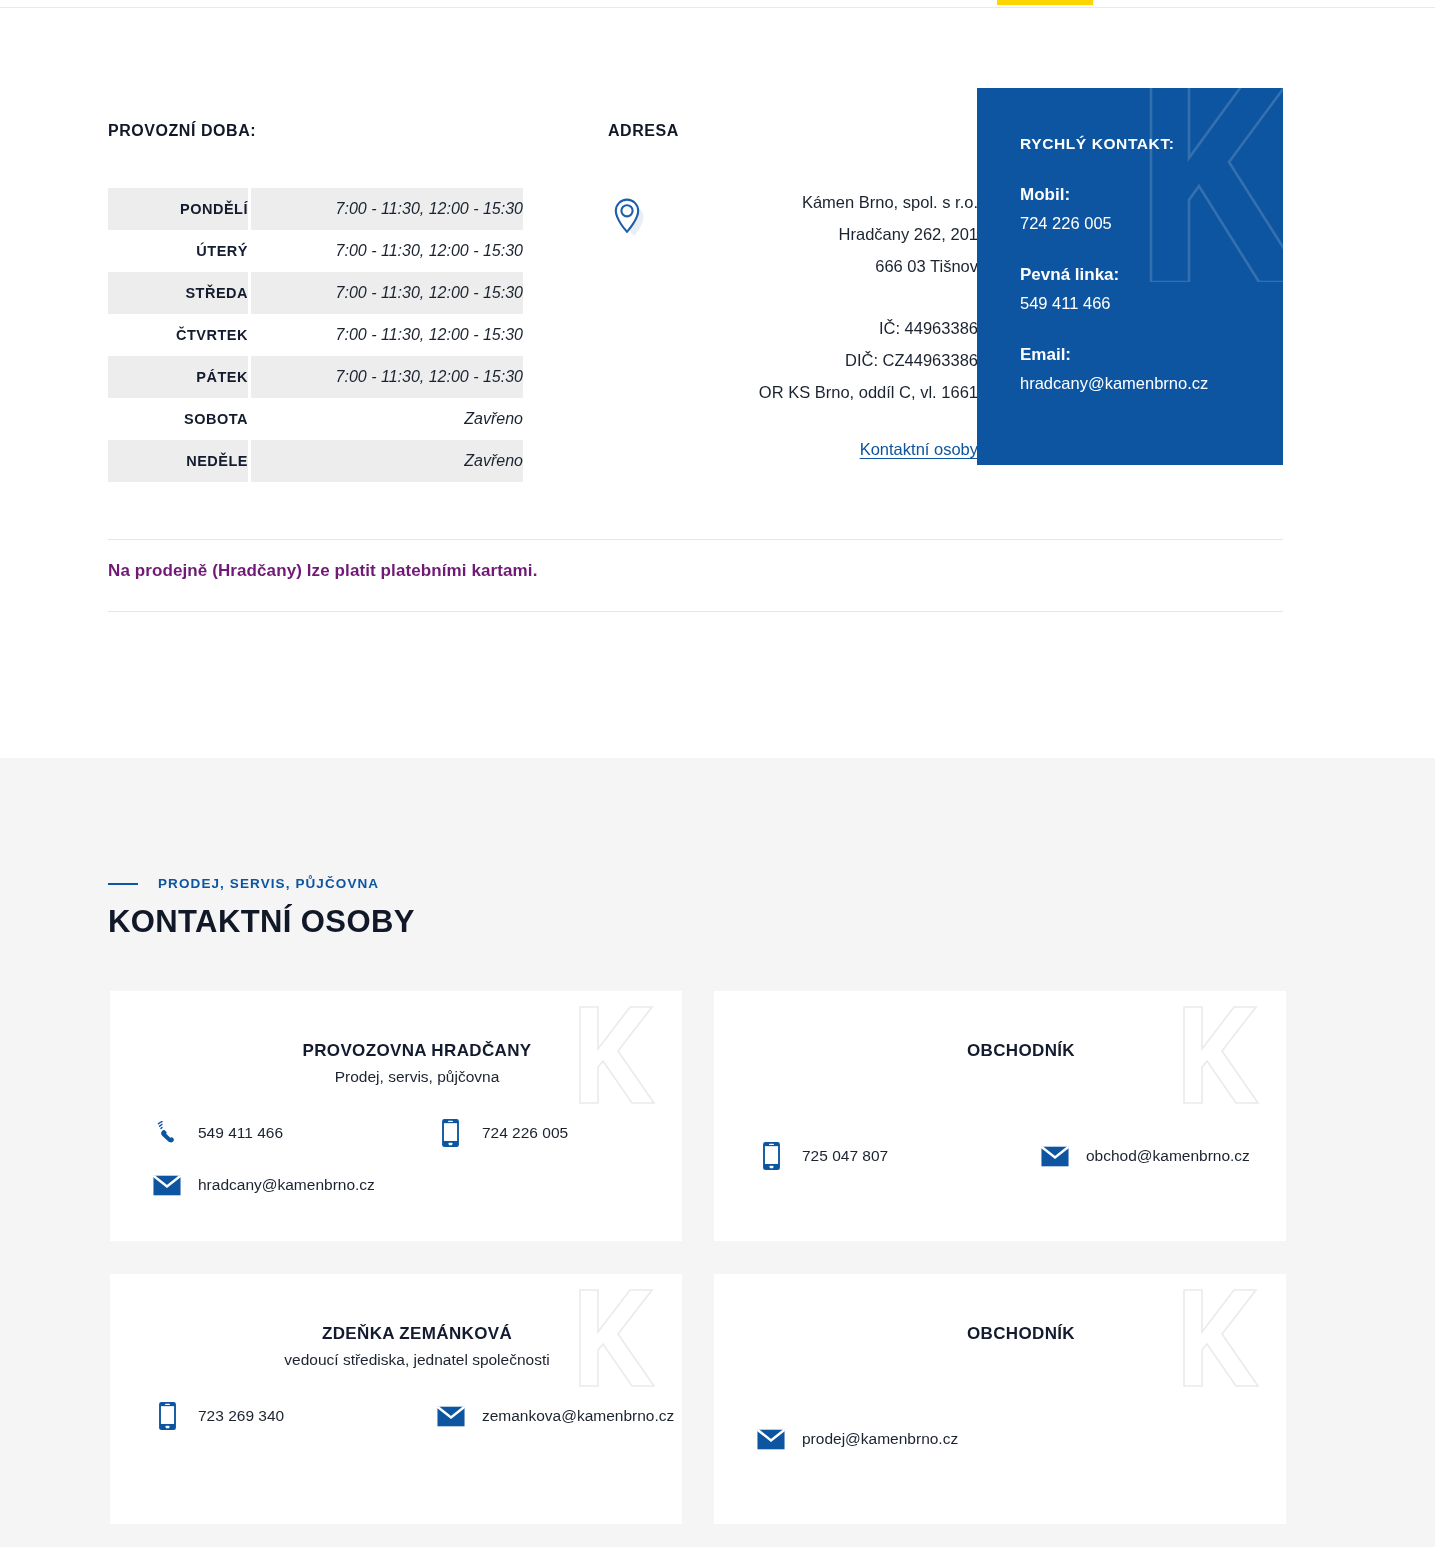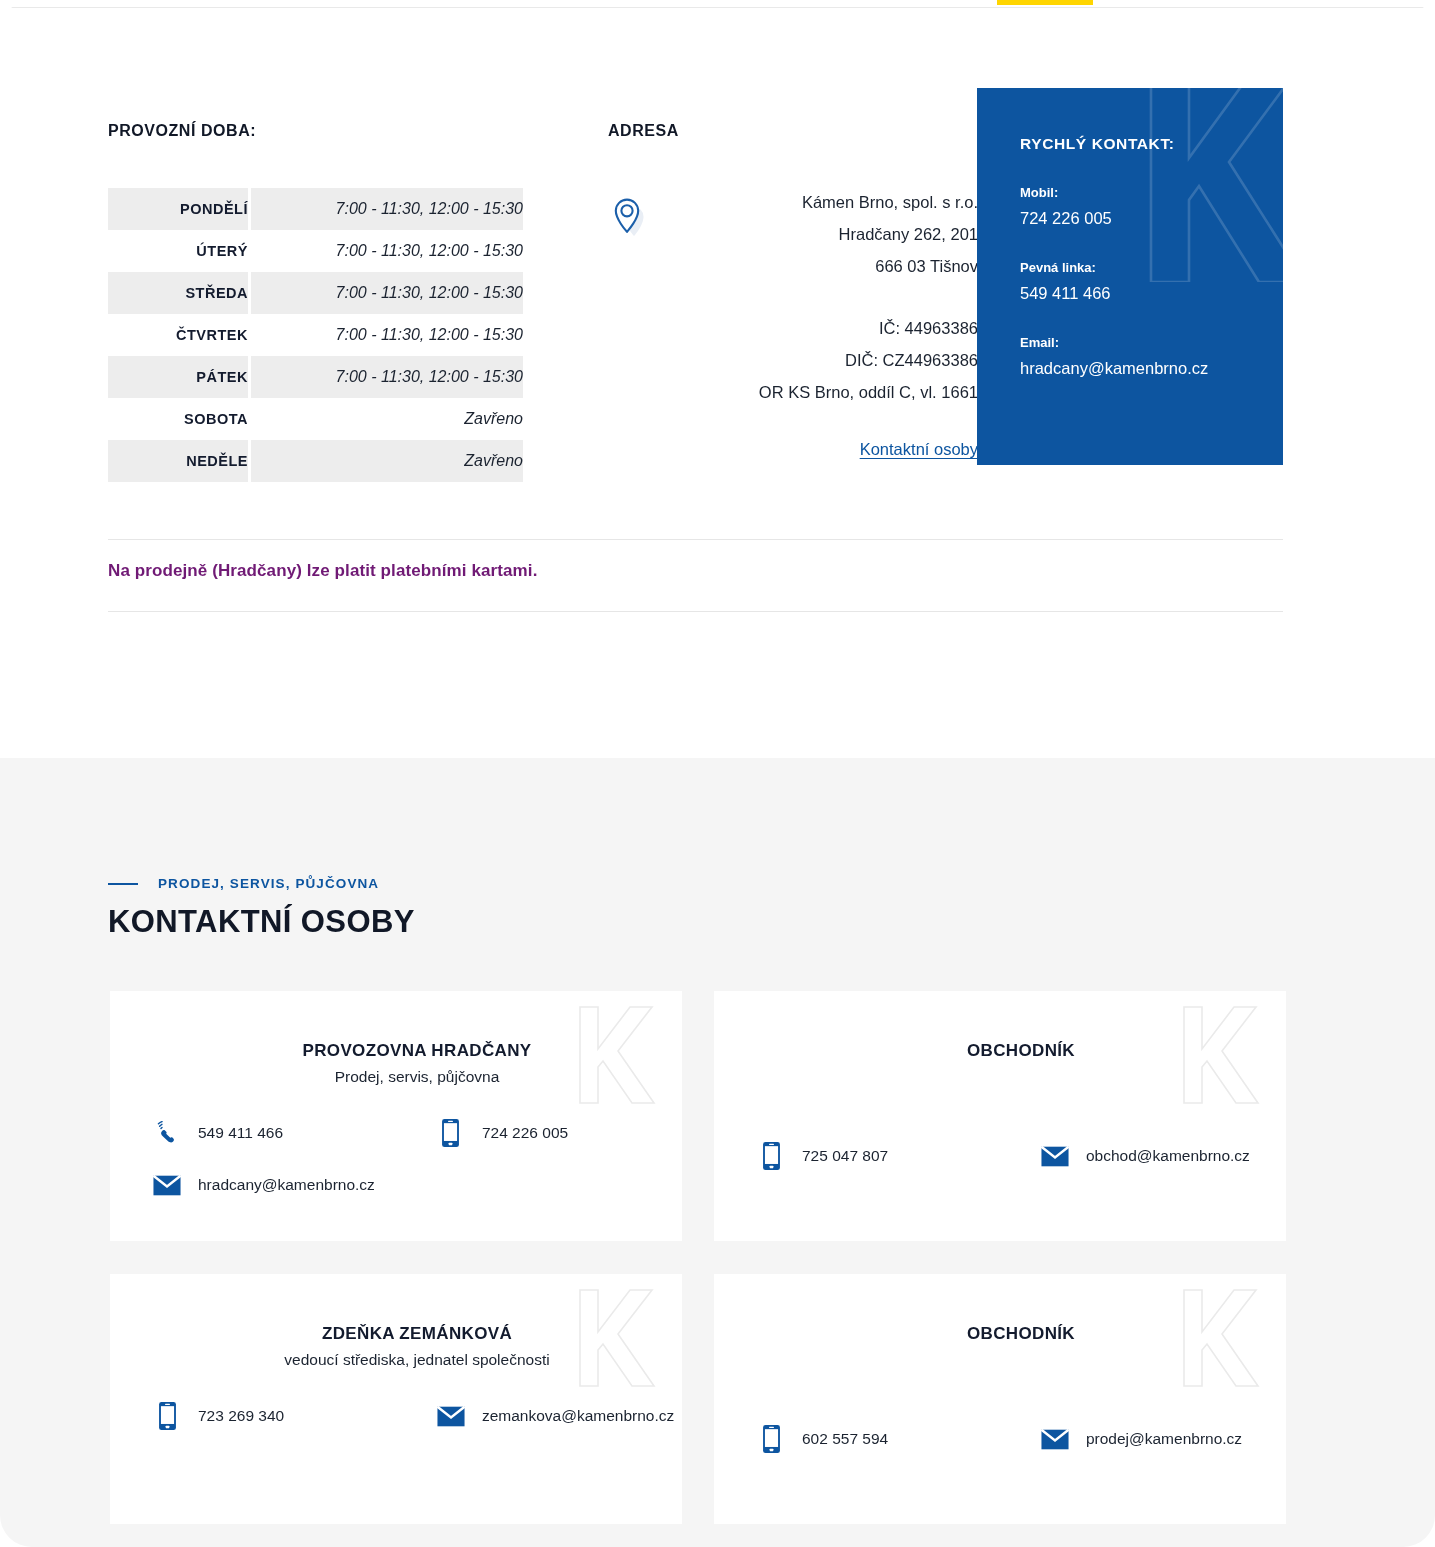--- a/index.html
+++ b/index.html
@@ -5,21 +5,21 @@
   * { box-sizing: border-box; margin: 0; padding: 0; }
 
   html, body {
     width: 1435px;
     height: 1547px;
     background: #ffffff;
     font-family: "Liberation Sans", sans-serif;
     -webkit-font-smoothing: antialiased;
   }
 
-  .page { position: relative; width: 1435px; height: 1547px; overflow: hidden; border-radius: 32px; }
+  .page { position: relative; width: 1435px; height: 1547px; overflow: hidden; }
 
   
   .topbar {
     position: absolute; left: 0; top: 0; width: 1435px; height: 8px;
     border-bottom: 1px solid #e9e9e9;
   }
   .nav-active-indicator {
     position: absolute; left: 997px; top: 0; width: 96px; height: 5px;
     background: #ffd500;
   }
@@ -71,21 +71,21 @@
   .quick-watermark {
     position: absolute; right: -18px; top: -26px; width: 210px; height: 220px;
     opacity: 0.16; pointer-events: none;
   }
   .quick-inner { position: relative; padding: 47px 0 0 43px; }
   .quick-title {
     font-size: 15.5px; font-weight: bold; letter-spacing: 0.6px; color: #fff;
     text-transform: uppercase;
   }
   .quick-group { margin-top: 32px; }
-  .quick-label { font-size: 13px; font-weight: bold; color: #ffffff; }
+  .quick-label { font-size: 17px; font-weight: bold; color: #ffffff; }
   .quick-value { font-size: 16.5px; color: #ffffff; margin-top: 9px; }
 
   
   .rule { position: absolute; left: 108px; width: 1175px; height: 1px; background: #e6e6e6; }
   .rule.top { top: 530px; }
   .rule.bottom { top: 602px; }
   .pay-note {
     position: absolute; left: 108px; top: 552px;
     font-size: 17px; font-weight: bold; color: #701a75; letter-spacing: 0.1px;
   }
@@ -373,31 +373,20 @@
           </div>
         </div>
         <div class="card noSub">
           <span class="card-watermark"><svg viewBox="0 0 108 100" width="108" height="100">
               <path d="M28 2 L46 2 L46 44 L78 2 L100 2 L66 46 L102 98 L80 98 L51 56 L46 62 L46 98 L28 98 Z" fill="none" stroke="#e3e3e3" stroke-width="1.6"></path>
             </svg></span>
           <div class="card-inner">
             <div class="card-title">OBCHODNÍK</div>
             <div class="contact-rows">
               <div class="contact-row">
-                <a class="contact-item ci-slot-a">
-                  <span class="ico">
-                    <svg viewBox="0 0 20 32" width="19" height="30">
-                      <rect x="1" y="1" width="18" height="30" rx="2.6" fill="#0d55a0"></rect>
-                      <rect x="3" y="5.5" width="14" height="19" fill="#ffffff"></rect>
-                      <rect x="7.4" y="3" width="5.2" height="1.2" rx="0.6" fill="#ffffff"></rect>
-                      <rect x="8.1" y="26.4" width="3.8" height="2.6" rx="0.5" fill="#ffffff"></rect>
-                    </svg>
-                  </span>
-                  <span class="txt">602 557 594</span>
-                </a>
                 <a class="contact-item ci-slot-b">
                   <span class="ico">
                     <svg viewBox="0 0 30 22" width="28" height="21">
                       <rect x="0.5" y="0.5" width="29" height="21" fill="#0d55a0"></rect>
                       <path d="M0.5 0.5 L15 12 L29.5 0.5" fill="none" stroke="#ffffff" stroke-width="2.6"></path>
                     </svg>
                   </span>
                   <span class="txt">prodej@kamenbrno.cz</span>
                 </a>
               </div>

